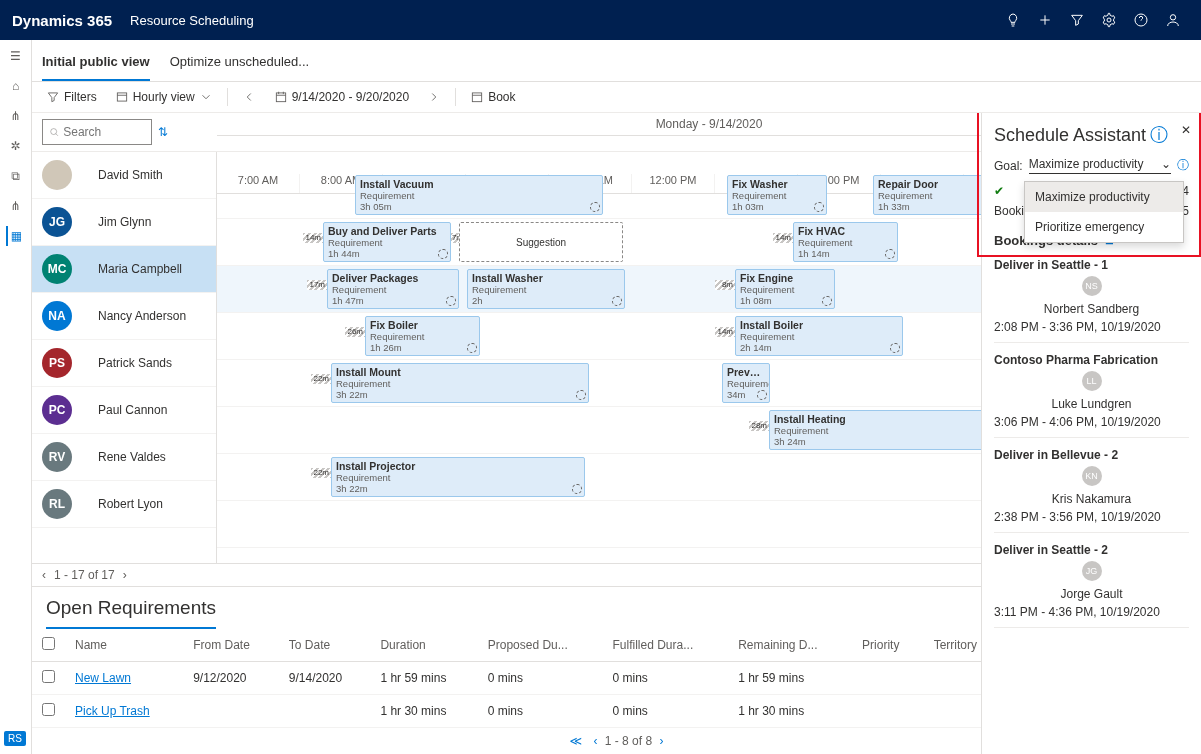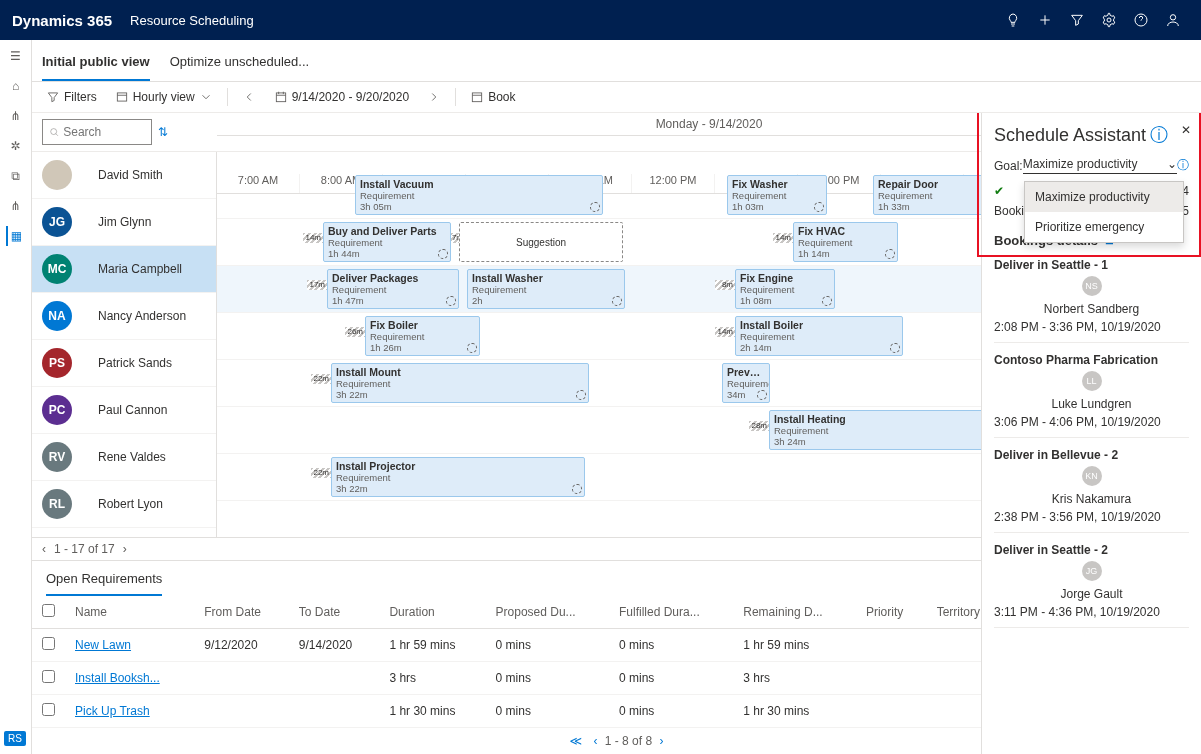--- a/index.html
+++ b/index.html
@@ -66,21 +66,21 @@
 .rp-section { margin-top: 14px; font-size: 13px; font-weight: 600; display: flex; align-items: center; gap: 6px; }
 .rp-booking { margin-top: 10px; border-bottom: 1px solid #edebe9; padding-bottom: 8px; }
 .rp-booking .bt { font-weight: 600; font-size: 12px; }
 .rp-person { display: flex; align-items: center; gap: 6px; margin-top: 4px; font-size: 12px; flex-direction: column; }
 .rp-avatar { width: 20px; height: 20px; border-radius: 50%; background: #c8c6c4; display: inline-flex; align-items: center; justify-content: center; font-size: 9px; color: #fff; }
 .rp-time { font-size: 12px; color: #323130; margin-top: 4px; }
 
 .footer { border-top: 1px solid #e1dfdd; padding: 4px 10px; display: flex; align-items: center; gap: 8px; color: #605e5c; font-size: 12px; }
 .footer .chev { cursor: pointer; color: #605e5c; }
 .bottom-tabs { display: flex; padding: 10px 14px 0 14px; border-top: 1px solid #e1dfdd; }
-.bottom-tab { padding-bottom: 8px; font-size: 13px; border-bottom: 2px solid #0078d4; cursor: pointer; }
+.bottom-tab { padding-bottom: 8px; font-size: 19px; border-bottom: 2px solid #0078d4; cursor: pointer; }
 .grid { overflow: auto; }
 .grid table { width: 100%; border-collapse: collapse; font-size: 12px; }
 .grid th { text-align: left; padding: 8px 10px; border-bottom: 1px solid #e1dfdd; font-weight: 400; color: #605e5c; }
 .grid td { padding: 8px 10px; border-bottom: 1px solid #f3f2f1; }
 .grid a { color: #0078d4; }
 .grid-pager { text-align: center; padding: 6px; font-size: 12px; color: #605e5c; }
 .grid-pager .pchev { color: #0078d4; cursor: pointer; padding: 0 4px; }
 input[type=checkbox] { cursor: pointer; }
 </style>
 </head>
@@ -406,34 +406,20 @@
                 <td>0 mins</td>
                 <td>0 mins</td>
                 <td>1 hr 59 mins</td>
                 <td></td>
                 <td></td>
                 <td></td>
                 <td></td>
               </tr>
               <tr>
                 <td><input type="checkbox" style=""></td>
-                <td><a href="#">Install Booksh...</a></td>
-                <td></td>
-                <td></td>
-                <td>3 hrs</td>
-                <td>0 mins</td>
-                <td>0 mins</td>
-                <td>3 hrs</td>
-                <td></td>
-                <td></td>
-                <td></td>
-                <td></td>
-              </tr>
-              <tr>
-                <td><input type="checkbox" style=""></td>
                 <td><a href="#">Pick Up Trash</a></td>
                 <td></td>
                 <td></td>
                 <td>1 hr 30 mins</td>
                 <td>0 mins</td>
                 <td>0 mins</td>
                 <td>1 hr 30 mins</td>
                 <td></td>
                 <td></td>
                 <td></td>
@@ -450,21 +436,21 @@
       </div>
     </div>
 
     <div class="rightpanel">
       <div class="rp-title">
         <span>Schedule Assistant</span>
         <span style="color:#0078d4;">ⓘ</span>
       </div>
       <span class="rp-close">✕</span>
 
-      <div class="rp-row" style="display:flex;align-items:center;position:relative;">
+      <div class="rp-row" style="display:flex;align-items:center;gap:6px;position:relative;">
         <span>Goal:</span>
         <div class="goal-select" style="flex:1;">
           <span style="flex:1;">Maximize productivity</span>
           <span>⌄</span>
         </div>
         <span style="color:#0078d4;">ⓘ</span>
         <div class="dropdown" id="goal-dd" style="top:24px;left:30px;">
             <div class="opt sel">Maximize productivity</div>
             <div class="opt">Prioritize emergency</div>
           </div>

